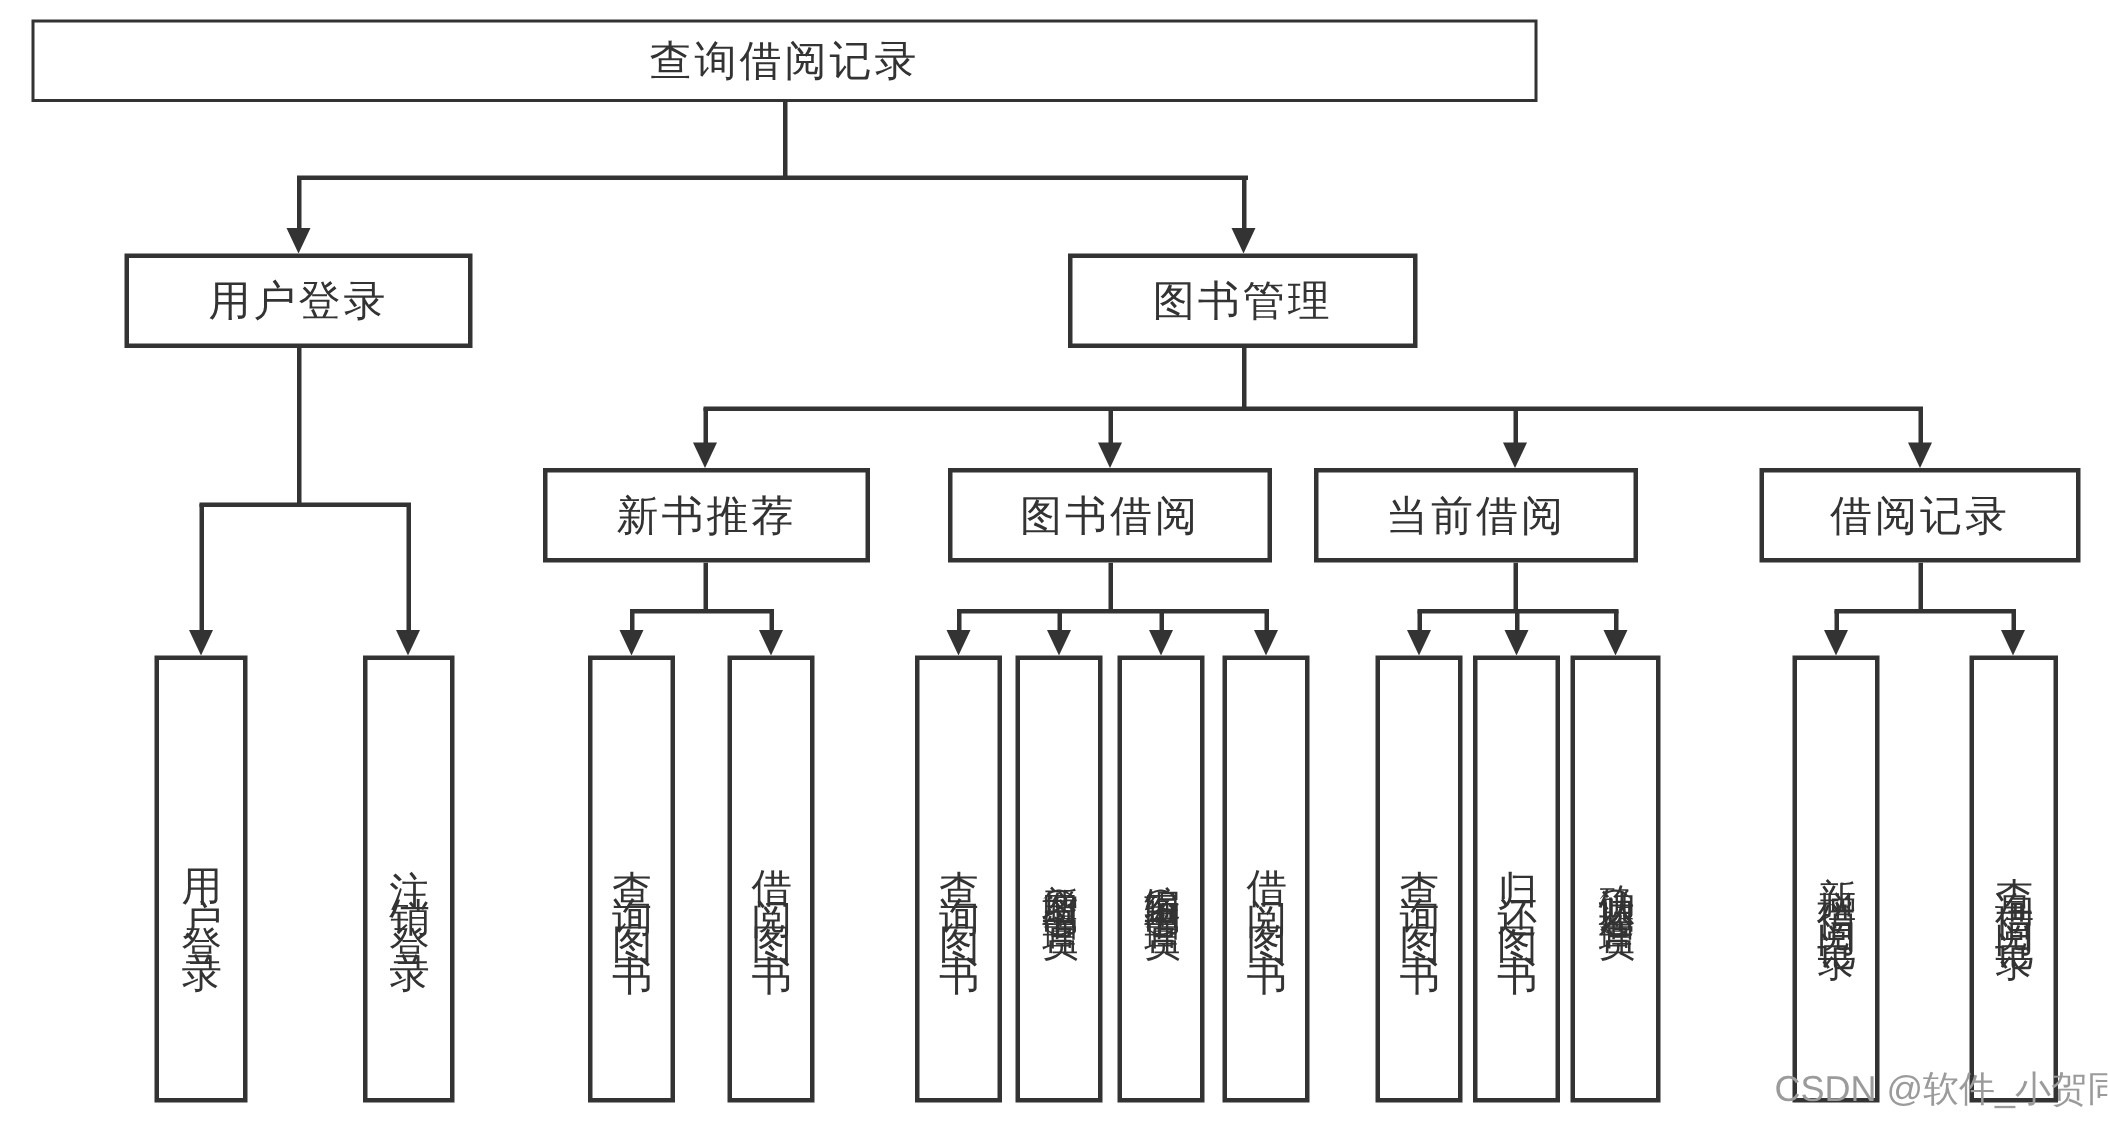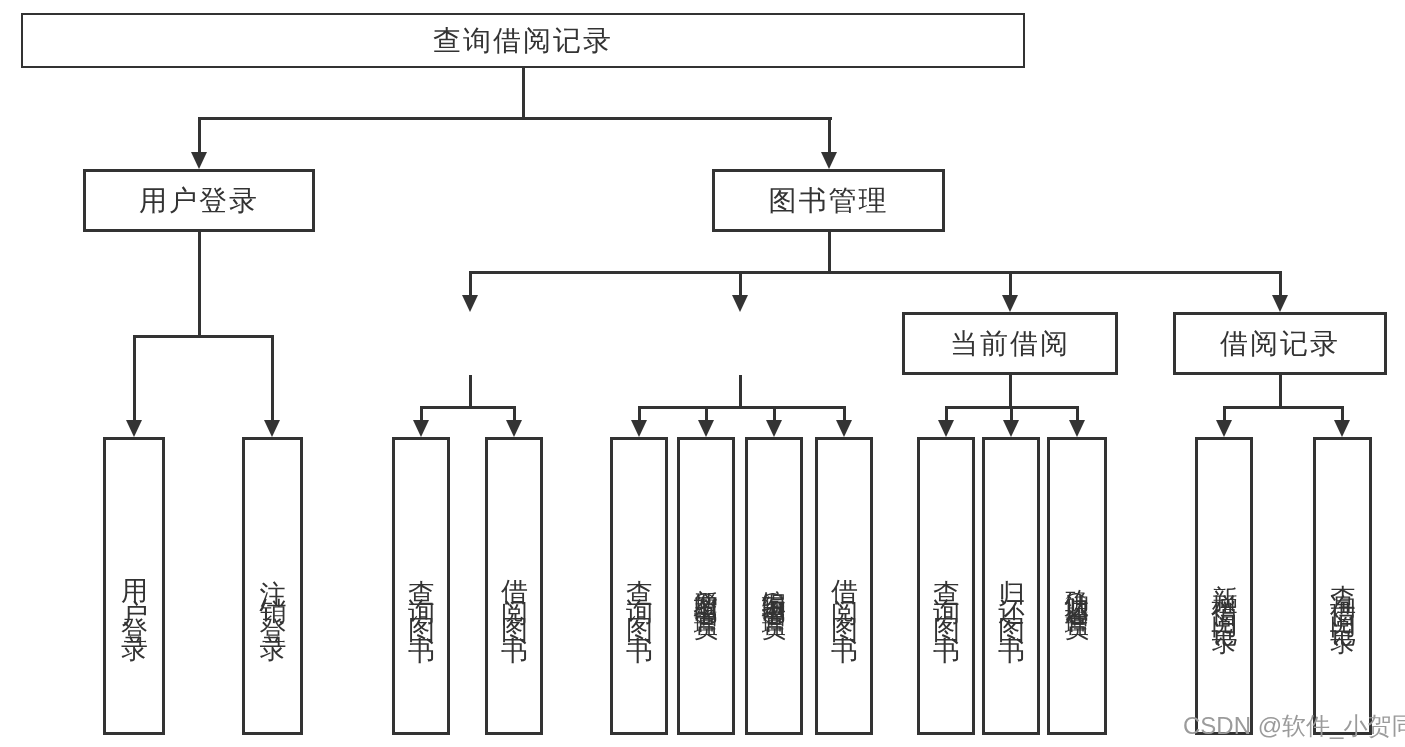--- a/index.html
+++ b/index.html
@@ -81,21 +81,27 @@
     <div class="ahead" style="left: 1334px; top: 420px;"></div>
     <div class="node hnode root" style="left: 21px; top: 13px; width: 1004px; height: 55px;">
       <span class="vl">查询借阅记录</span>
     </div>
     <div class="node hnode" style="left: 83px; top: 169px; width: 232px; height: 63px;">
       <span class="vl">用户登录</span>
     </div>
     <div class="node hnode" style="left: 712px; top: 169px; width: 233px; height: 63px;">
       <span class="vl">图书管理</span>
     </div>
-    <div class="node hnode" style="left: 902px; top: 312px; width: 216px; height: 63px;">
+    <div class="node hnode" style="left: 362px; top: 312px; width: 218px; height: 63px;">
+      <span class="vl">新书推荐</span>
+    </div>
+    <div class="node hnode" style="left: 632px; top: 312px; width: 216px; height: 63px;">
+      <span class="vl">图书借阅</span>
+    </div>
+    <div class="node hnode" style="left: 876px; top: 312px; width: 216px; height: 63px;">
       <span class="vl">当前借阅</span>
     </div>
     <div class="node hnode" style="left: 1173px; top: 312px; width: 214px; height: 63px;">
       <span class="vl">借阅记录</span>
     </div>
     <div class="node vnode s4" style="left: 103px; top: 437px; width: 62px; height: 298px;">
       <span class="vl">用户登录</span>
     </div>
     <div class="node vnode s4" style="left: 242px; top: 437px; width: 61px; height: 298px;">
       <span class="vl">注销登录</span>

